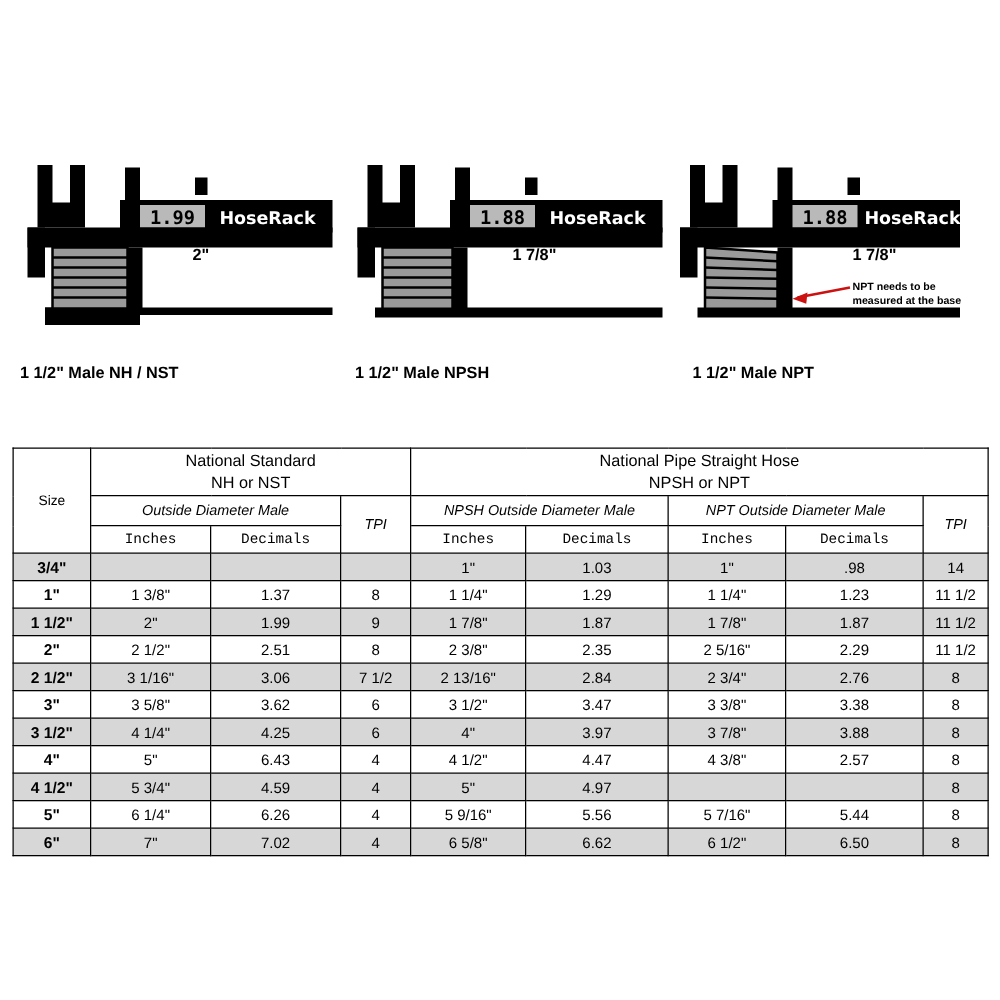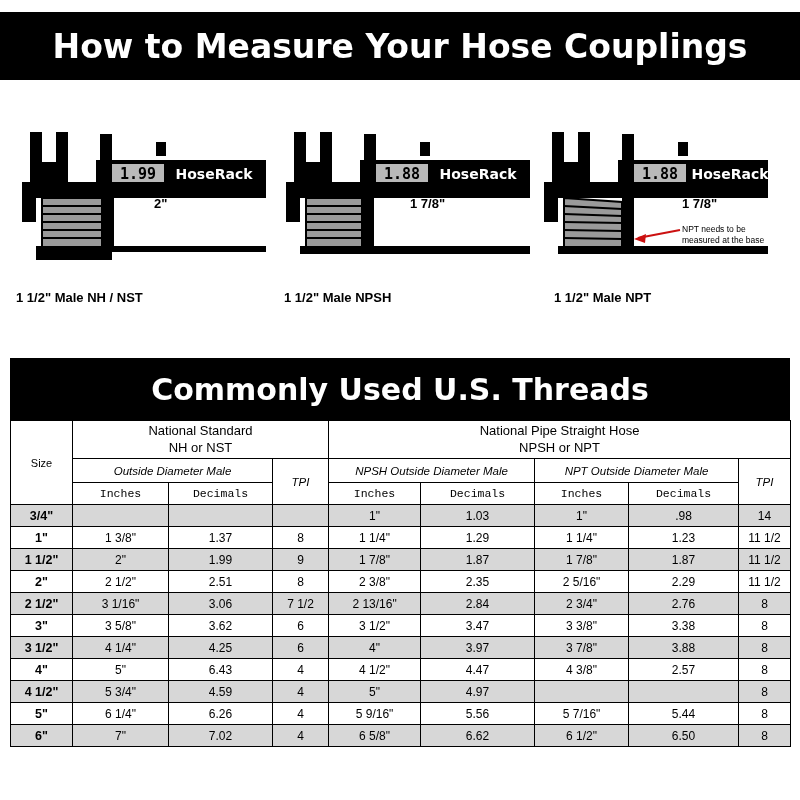--- a/index.html
+++ b/index.html
@@ -73,20 +73,21 @@
     font-weight: bold;
     color: #000;
     white-space: nowrap;
   }
   .npt-note {
     position: absolute;
     font-size: 8.5px;
     color: #000;
     line-height: 1.25;
     white-space: nowrap;
+    font-weight: bold;
   }
 
   
   .table-block {
     position: absolute;
     left: 10px; top: 358px;
     width: 780px;
   }
   .table-header {
     background: #000000;
@@ -123,23 +124,20 @@
 
   tr.data-row td { height: 22px; font-size: 12px; }
   tr.data-row td.size-cell { font-weight: bold; font-size: 12.5px; }
   tr.shaded td { background: #d7d7d7; }
 </style>
 </head>
 <body>
 
 <div id="page">
 
-  <div class="banner">
-    <div class="banner-title">How to Measure Your Hose Couplings</div>
-  </div>
 
   <div class="diagrams">
 
     <div class="diagram d1">
       <div class="cal-wrap">
         <svg width="262" height="148" viewBox="0 0 262 148">
 
           <path d="M22,12 L34,12 L34,42 L48,42 L48,12 L60,12 L60,62 L22,62 Z" fill="#000"></path>
           <path d="M92,14 L104,14 L104,44 L92,44 Z" fill="#000"></path>
 
@@ -231,23 +229,20 @@
         </svg>
       </div>
       <div class="meas-label" style="left:152px; top:76px;">1 7/8"</div>
       <div class="npt-note" style="left:152px; top:104px;">NPT needs to be<br>measured at the base</div>
       <div class="dia-caption">1 1/2" Male NPT</div>
     </div>
 
   </div>
 
   <div class="table-block">
-    <div class="table-header">
-      <div class="table-header-title">Commonly Used U.S. Threads</div>
-    </div>
 
     <table class="threads">
       <colgroup>
         <col style="width:62px">
         <col style="width:96px">
         <col style="width:104px">
         <col style="width:56px">
         <col style="width:92px">
         <col style="width:114px">
         <col style="width:94px">

